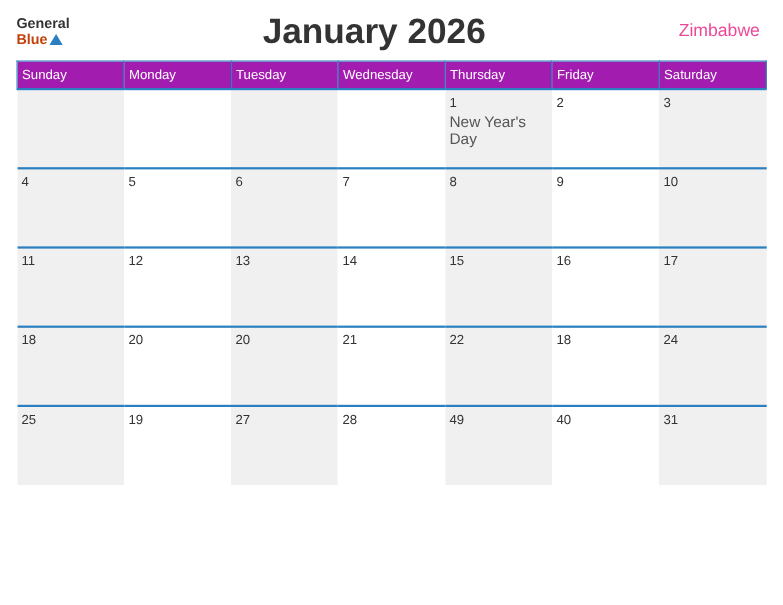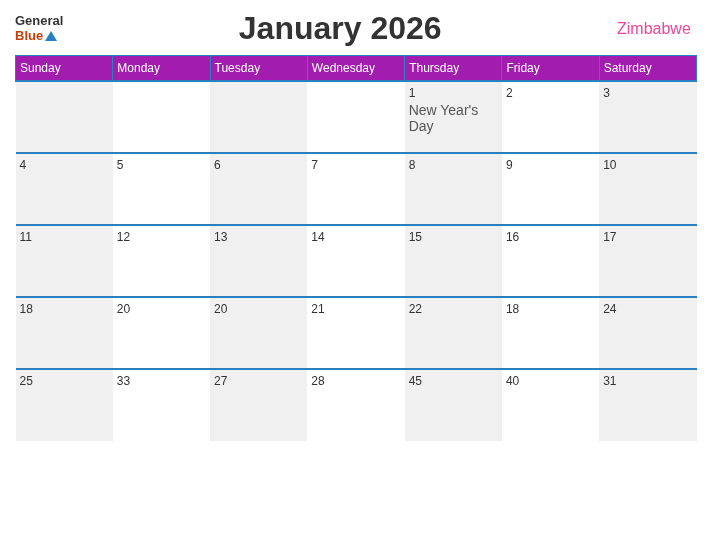--- a/index.html
+++ b/index.html
@@ -220,30 +220,30 @@
           </td>
           <td>
             <span class="day-number">24</span>
           </td>
         </tr>
         <tr>
           <td>
             <span class="day-number">25</span>
           </td>
           <td>
-            <span class="day-number">33</span>
+            <span class="day-number">19</span>
           </td>
           <td>
             <span class="day-number">27</span>
           </td>
           <td>
             <span class="day-number">28</span>
           </td>
           <td>
-            <span class="day-number">45</span>
+            <span class="day-number">49</span>
           </td>
           <td>
             <span class="day-number">40</span>
           </td>
           <td>
             <span class="day-number">31</span>
           </td>
         </tr>
       </tbody>
   </table>

